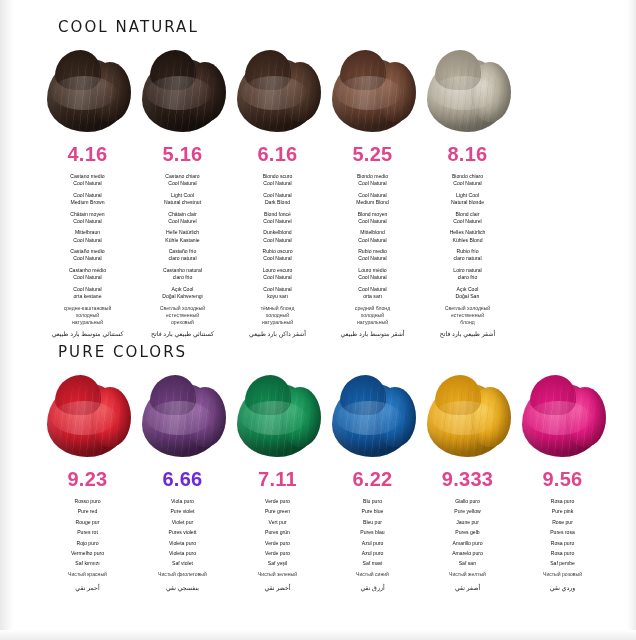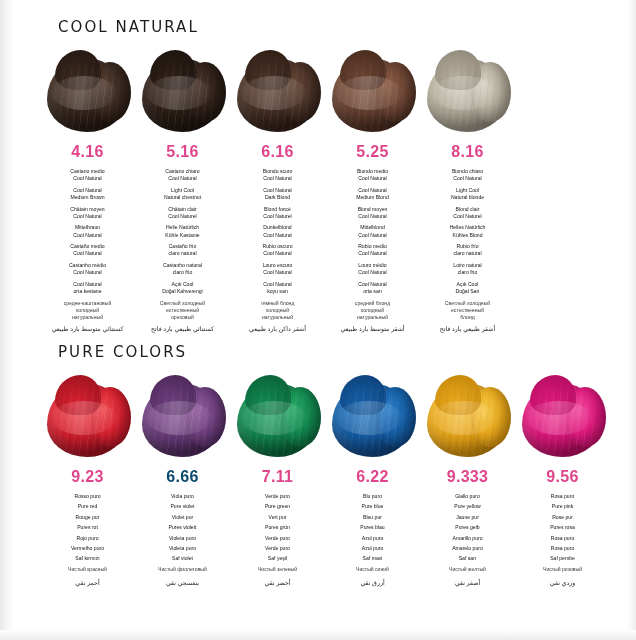--- a/index.html
+++ b/index.html
@@ -127,21 +127,21 @@
        rgba(255,255,255,0.20) 0px, rgba(255,255,255,0.20) 1px,
        rgba(0,0,0,0.00) 1px, rgba(0,0,0,0.00) 3px,
        rgba(0,0,0,0.12) 3px, rgba(0,0,0,0.12) 4px,
        rgba(0,0,0,0.00) 4px, rgba(0,0,0,0.00) 7px);
     -webkit-mask-image: radial-gradient(ellipse 46% 48% at 50% 56%, #000 62%, transparent 100%);
             mask-image: radial-gradient(ellipse 46% 48% at 50% 56%, #000 62%, transparent 100%);
   }
 
   .shade-code {
     margin-top: 9px;
-    font-size: 16px;
+    font-size: 20px;
     font-weight: 700;
     letter-spacing: 0.3px;
     color: #e0458b;
     font-family: "Liberation Sans", sans-serif;
   }
 
   .desc {
     margin-top: 7px;
     font-size: 5.1px;
     line-height: 7.2px;
@@ -452,21 +452,21 @@
           </div>
         </div>
         <div class="swatch-cell">
           <div class="hair">
             <div class="lobe-main" style="background: radial-gradient(70% 60% at 38% 34%, rgb(143, 90, 157) 0%, rgb(110, 63, 126) 52%, rgb(74, 39, 87) 100%);"></div>
             <div class="lobe-right" style="background: radial-gradient(85% 70% at 30% 38%, rgb(143, 90, 157) 0%, rgb(110, 63, 126) 55%, rgb(74, 39, 87) 100%);"></div>
             <div class="lobe-top" style="background: radial-gradient(80% 80% at 45% 70%, rgb(110, 63, 126) 0%, rgb(74, 39, 87) 100%);"></div>
             <div class="strands"></div>
             <div class="sheen"></div>
           </div>
-          <div class="shade-code" style="color: #0c4a6e;">6.66</div>
+          <div class="shade-code" style="color: #6d28d9;">6.66</div>
           <div class="desc">
             <div class="pair">
               <div>Viola puro</div>
             </div>
             <div class="pair">
               <div>Pure violet</div>
             </div>
             <div class="pair">
               <div>Violet pur</div>
             </div>

